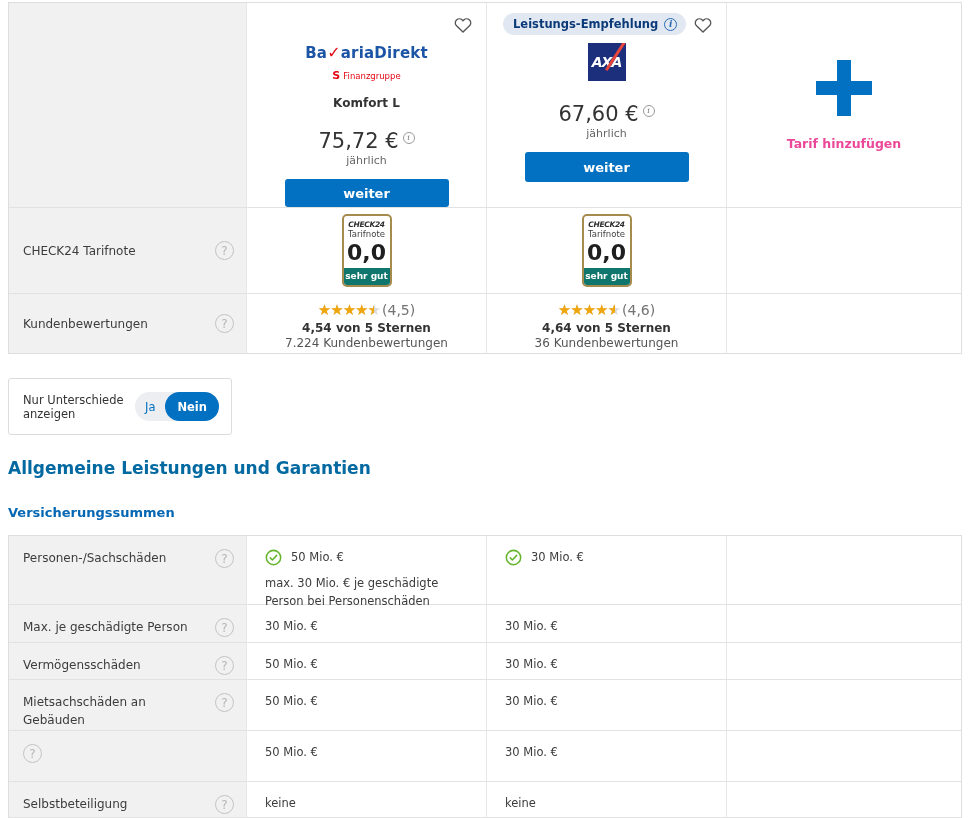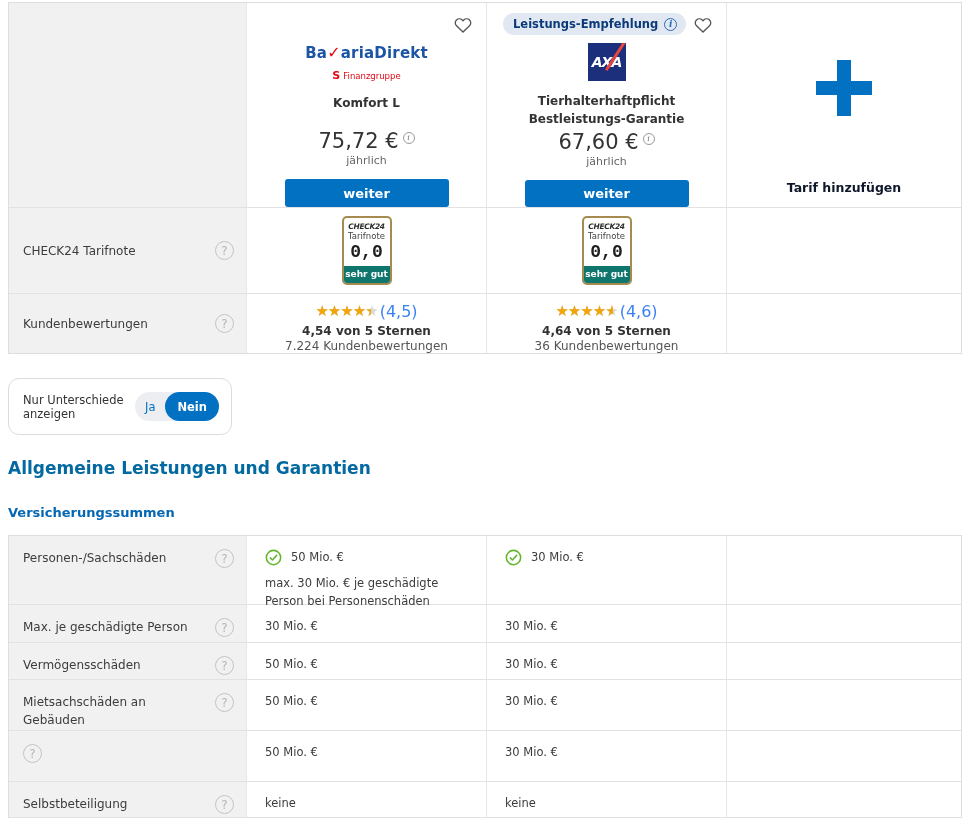--- a/index.html
+++ b/index.html
@@ -60,53 +60,53 @@
   .price-period { font-size:11px; color:#666; margin-top:1px; }
   .cta {
     margin-top:12px; width:164px; height:30px; background:#0271c2; color:#fff;
     border:none; border-radius:3px; font-weight:bold; font-size:13px; cursor:pointer;
     font-family:inherit;
   }
   .add-cell { display:flex; flex-direction:column; align-items:center; cursor:pointer; }
   .plus { position:relative; width:56px; height:56px; margin-top:57px; }
   .plus::before { content:""; position:absolute; left:0; top:21px; width:56px; height:14px; background:#0271c2; }
   .plus::after  { content:""; position:absolute; left:21px; top:0; width:14px; height:56px; background:#0271c2; }
-  .add-label { margin-top:64px; color:#0f172a; font-weight:bold; font-size:12.5px; }
+  .add-label { margin-top:20px; color:#ec4899; font-weight:bold; font-size:12.5px; }
 
   
   .note-row { height:86px; }
   .badge-cell { display:flex; align-items:center; justify-content:center; }
   .tarifnote {
     width:50px; border:2px solid #a58c4e; border-radius:5px; background:#fff;
     overflow:hidden; text-align:center;
   }
   .tn-brand { font-size:7.5px; font-weight:bold; color:#2e2e2e; font-style:italic; margin-top:4px; letter-spacing:-0.3px; }
   .tn-label { font-size:8.5px; color:#444; }
-  .tn-score { font-size:18px; font-weight:bold; color:#1e1e1e; line-height:1.25;font-family:Liberation Mono, monospace; }
+  .tn-score { font-size:22px; font-weight:bold; color:#1e1e1e; line-height:1.25; }
   .tn-grade { background:#0f766e; color:#fff; font-weight:bold; font-size:9px; padding:3px 0 4px; margin-top:2px; }
 
   
   .rate-row { height:60px; }
   .rate-cell { display:flex; flex-direction:column; align-items:center; padding-top:8px; }
   .stars-line { display:flex; align-items:center; gap:2px; }
   .stars { position:relative; font-size:15px; letter-spacing:-1px; line-height:1; color:#d9d9d9; }
   .stars .fill { position:absolute; left:0; top:0; overflow:hidden; white-space:nowrap; color:#f0a50a; }
-  .stars-num { font-size:16px; color:#3b82f6; }
+  .stars-num { font-size:14px; color:#737373; }
   .rate-l1 { font-weight:bold; margin-top:3px; }
   .rate-l2 { color:#555; margin-top:1px; }
 
   .q-icon {
     width:19px; height:19px; border:1.5px solid #c4c4c4; border-radius:50%;
     color:#b5b5b5; font-size:12px; display:inline-flex; align-items:center; justify-content:center;
     flex:none; cursor:pointer; background:#fff0;
   }
 
   
   .toggle-card {
-    margin:24px 0 0 8px; width:224px; height:57px; border:1px solid #dcdcdc; border-radius:11px;
+    margin:24px 0 0 8px; width:224px; height:57px; border:1px solid #dcdcdc; border-radius:3px;
     background:#fff; display:flex; align-items:center; justify-content:space-between; padding:0 12px 0 14px;
   }
   .toggle-label { font-size:11.5px; color:#333; }
   .toggle { display:flex; align-items:center; background:#eceef1; border-radius:15px; height:29px; cursor:pointer; }
   .tg-opt { padding:0 10px; color:#0271c2; font-size:11.5px; }
   .tg-opt.sel {
     background:#0271c2; color:#fff; font-weight:bold; border-radius:15px;
     height:29px; display:flex; align-items:center; padding:0 12px;
   }
 
@@ -157,21 +157,20 @@
         <svg viewBox="0 0 24 24" width="20" height="20" fill="none" stroke="#555" stroke-width="1.6">
           <path d="M12 20.5l-7.8-7.6a4.8 4.8 0 010-6.9 4.9 4.9 0 016.9 0l.9.9.9-.9a4.9 4.9 0 016.9 0 4.8 4.8 0 010 6.9z"></path>
         </svg>
       </span>
       <div class="logo-zone">
         <div class="axa-logo">
           <span class="axa-txt">AXA</span>
           <span class="axa-slash"></span>
         </div>
       </div>
-      <div class="t-name">Tierhalterhaftpflicht Bestleistungs-Garantie</div>
       <div class="price-line"><span>67,60 €</span><span class="sup">i</span></div>
       <div class="price-period">jährlich</div>
       <button class="cta">weiter</button>
     </div>
 
     <div class="cell add-col add-cell">
       <div class="plus"></div>
       <div class="add-label">Tarif hinzufügen</div>
     </div>
   </div>

